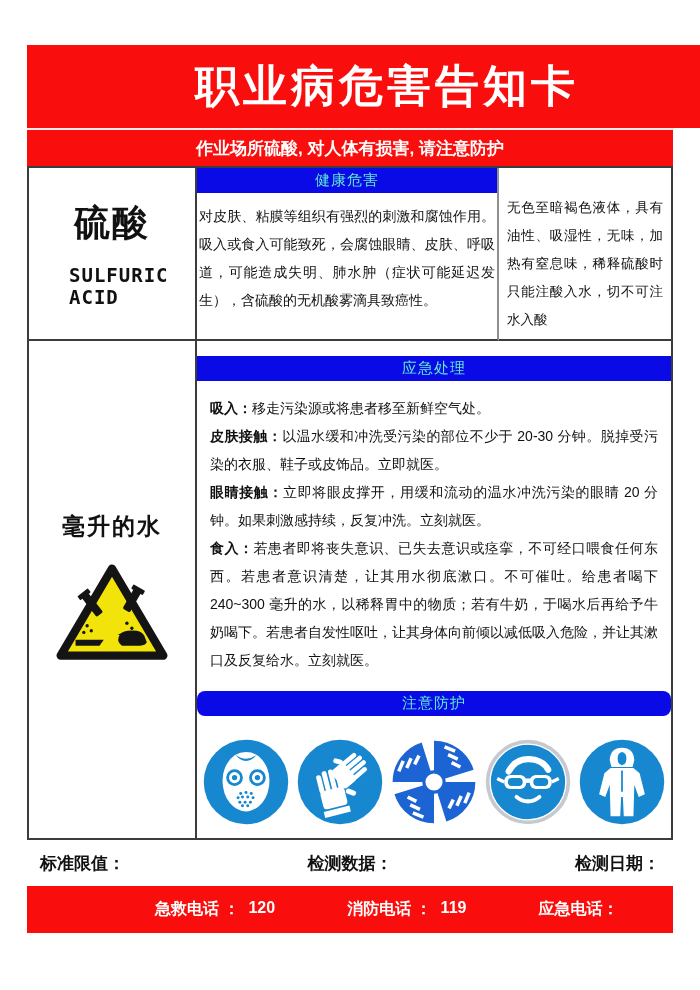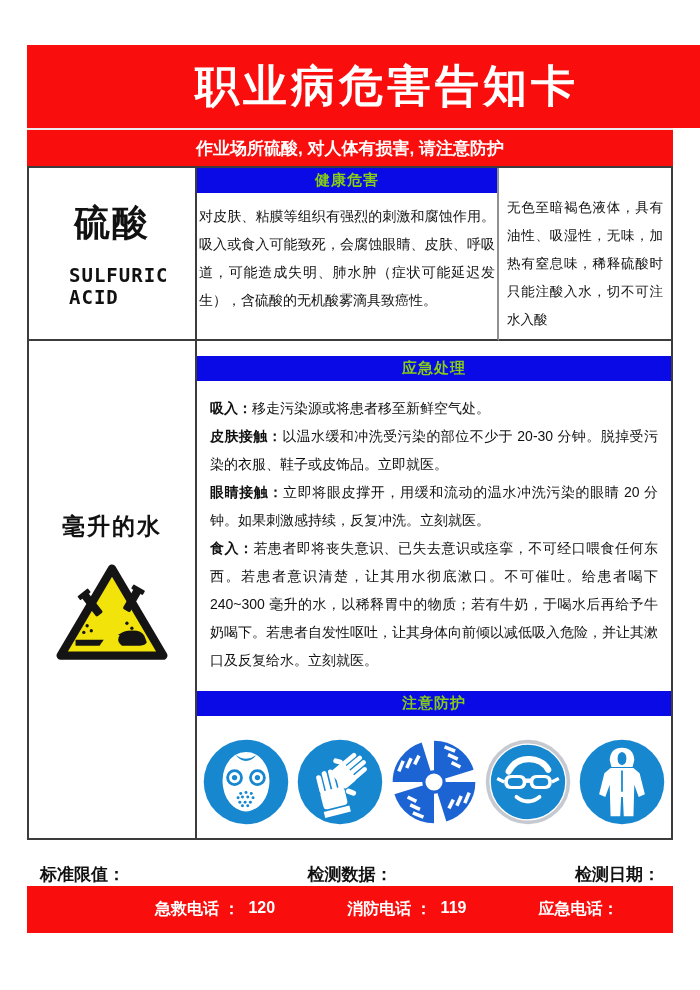--- a/index.html
+++ b/index.html
@@ -21,41 +21,41 @@
   .cell-substance{left:0;top:0;width:168px;height:173px;border-right:2px solid #3c3c3c;
     border-bottom:2px solid #3c3c3c;box-sizing:border-box;display:flex;flex-direction:column;
     align-items:center;justify-content:center;gap:16px;}
   .name-cn{font-size:36px;font-weight:bold;letter-spacing:2px;}
   .name-en{font-family:"DejaVu Sans Mono","Liberation Mono",monospace;font-size:19px;
     font-weight:bold;letter-spacing:1px;margin-left:40px;}
 
   .cell-health{left:168px;top:0;width:302px;height:173px;border-right:2px solid #909090;
     border-bottom:2px solid #3c3c3c;box-sizing:border-box;}
   .cell-props{left:470px;top:0;width:172px;height:173px;border-bottom:2px solid #3c3c3c;box-sizing:border-box;}
-  .blue-head{height:25px;background:var(--blue);color:#84cc16;display:flex;align-items:center;
-    justify-content:center;font-size:15px;font-weight:bold;letter-spacing:1px;}
+  .blue-head{height:25px;background:var(--blue);color:#5eead4;display:flex;align-items:center;
+    justify-content:center;font-size:15px;font-weight:normal;letter-spacing:1px;}
   .cell-body{padding:9px 2px 0;font-size:14px;line-height:28px;text-align:justify;}
   .cell-props .cell-body{padding:26px 8px 0;font-size:13.5px;}
 
   .cell-warning{left:0;top:173px;width:168px;height:497px;border-right:2px solid #3c3c3c;
     box-sizing:border-box;display:flex;flex-direction:column;align-items:center;
     justify-content:center;gap:18px;}
   .warn-label{font-size:23px;font-weight:bold;letter-spacing:2px;}
 
   .cell-main{left:168px;top:186px;width:474px;height:628px;}
   .band-emergency{left:0;top:2px;width:100%;}
   .emergency-text{left:0;top:30px;width:100%;box-sizing:border-box;padding:10px 13px 0;
     font-size:14px;line-height:28px;text-align:justify;}
   .emergency-text p{margin:0;}
-  .band-protect{left:0;top:337px;width:100%;}
+  .band-protect{left:0;top:337px;width:100%;border-radius:8px;}
   .icons-row{left:0;top:384px;width:100%;display:flex;justify-content:center;gap:6px;}
   .picon{width:88px;height:88px;}
   .picon svg{width:100%;height:100%;display:block;}
 
-  .bottom-row{left:27px;top:840px;width:646px;height:46px;display:flex;align-items:flex-end;
+  .bottom-row{left:27px;top:840px;width:646px;height:46px;display:flex;align-items:center;
     justify-content:space-between;padding:0 13px;box-sizing:border-box;
     font-size:17px;font-weight:600;}
   .red-footer{left:27px;top:886px;width:646px;height:47px;background:var(--red);color:#fff;
     display:flex;align-items:center;font-weight:bold;font-size:16px;
     padding-left:108px;box-sizing:border-box;gap:52px;}
   .ph{display:flex;gap:9px;margin-left:20px;}
 
   
   .fw{fill:#fff;} .fk{fill:#141414;}
   .fib{fill:var(--iconblue);} .ffb{fill:var(--fanblue);}

